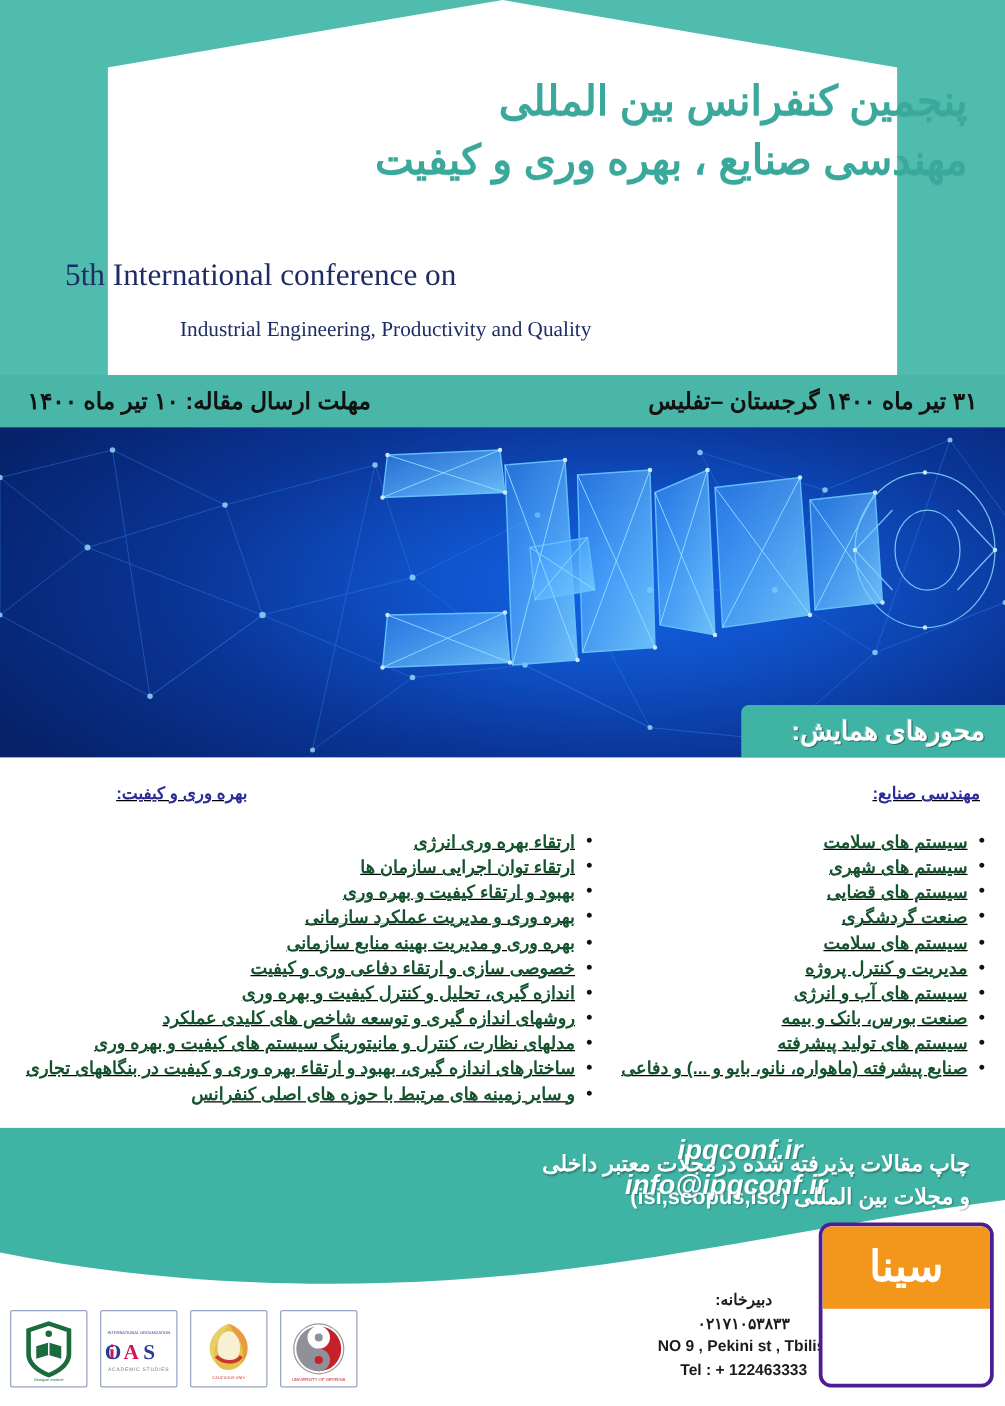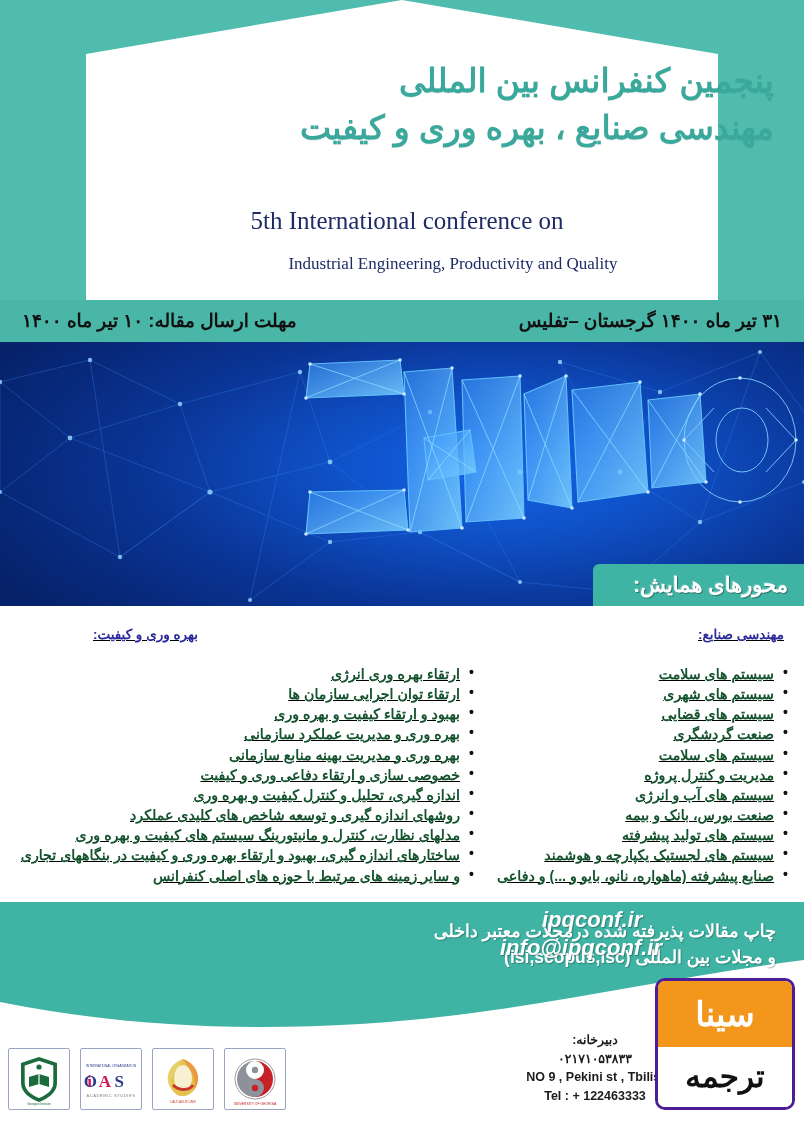--- a/index.html
+++ b/index.html
@@ -39,21 +39,21 @@
     text-shadow:0 1px 0 rgba(0,0,0,0.06);
   }
   .title-fa .l2 { letter-spacing:0px; }
 
   .title-en {
     position:absolute; left:52px; top:208px; width:710px;
     color:#1E2C66;
     font-family:"Liberation Serif", serif;
     font-size:25px;
     line-height:1.0;
-    direction:ltr; text-align:center;
+    direction:ltr; text-align:left;
   }
   .title-en .en2 {
     display:block; margin-top:22px; padding-left:92px; font-size:17px;
   }
 
   
   .date-bar {
     position:absolute; left:0; top:300px; width:804px; height:42px;
     background:#49B6A8;
     display:flex; align-items:center; justify-content:space-between;
@@ -318,21 +318,20 @@
         <ul class="topic-list">
             <li>سیستم های سلامت</li>
             <li>سیستم های شهری</li>
             <li>سیستم های قضایی</li>
             <li>صنعت گردشگری</li>
             <li>سیستم های سلامت</li>
             <li>مدیریت و کنترل پروژه</li>
             <li>سیستم های آب و انرژی</li>
             <li>صنعت بورس، بانک و بیمه</li>
             <li>سیستم های تولید پیشرفته</li>
-            <li>سیستم های لجستیک یکپارچه و هوشمند</li>
             <li>صنایع پیشرفته (ماهواره، نانو، بایو و ...) و دفاعی</li>
           </ul>
       </div>
       <div class="col col-left">
         <div class="col-head">بهره وری و کیفیت:</div>
         <ul class="topic-list">
             <li>ارتقاء بهره وری انرژی</li>
             <li>ارتقاء توان اجرایی سازمان ها</li>
             <li>بهبود و ارتقاء کیفیت و بهره وری</li>
             <li>بهره وری و مدیریت عملکرد سازمانی</li>
@@ -411,18 +410,15 @@
         <circle cx="28" cy="16" r="2.6" fill="#1C6B3C"></circle>
         <text x="28" y="54" font-size="3" fill="#1C6B3C" text-anchor="middle" font-family="Liberation Sans, sans-serif">Georgian Institute</text>
       </svg>
     </div>
   </div>
 
   <div class="watermark">
     <div class="wm-top">
       <span>سینا</span>
     </div>
-    <div class="wm-bot">
-      <span>ترجمه</span>
-    </div>
   </div>
 
 </div>
 
 </body></html>

